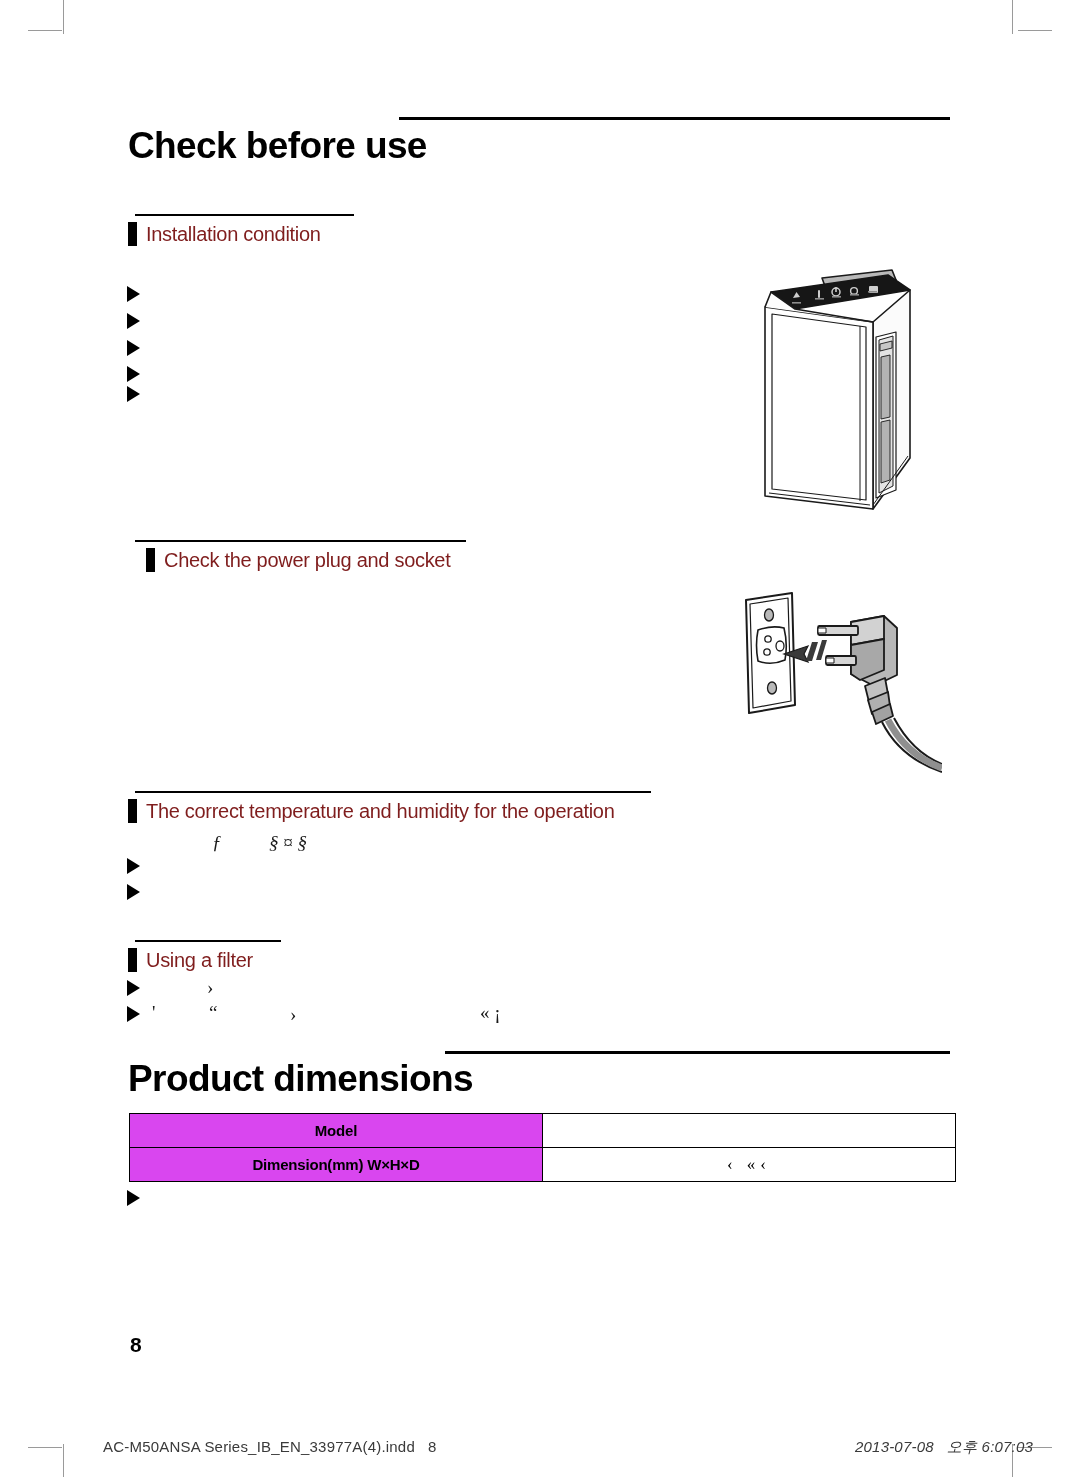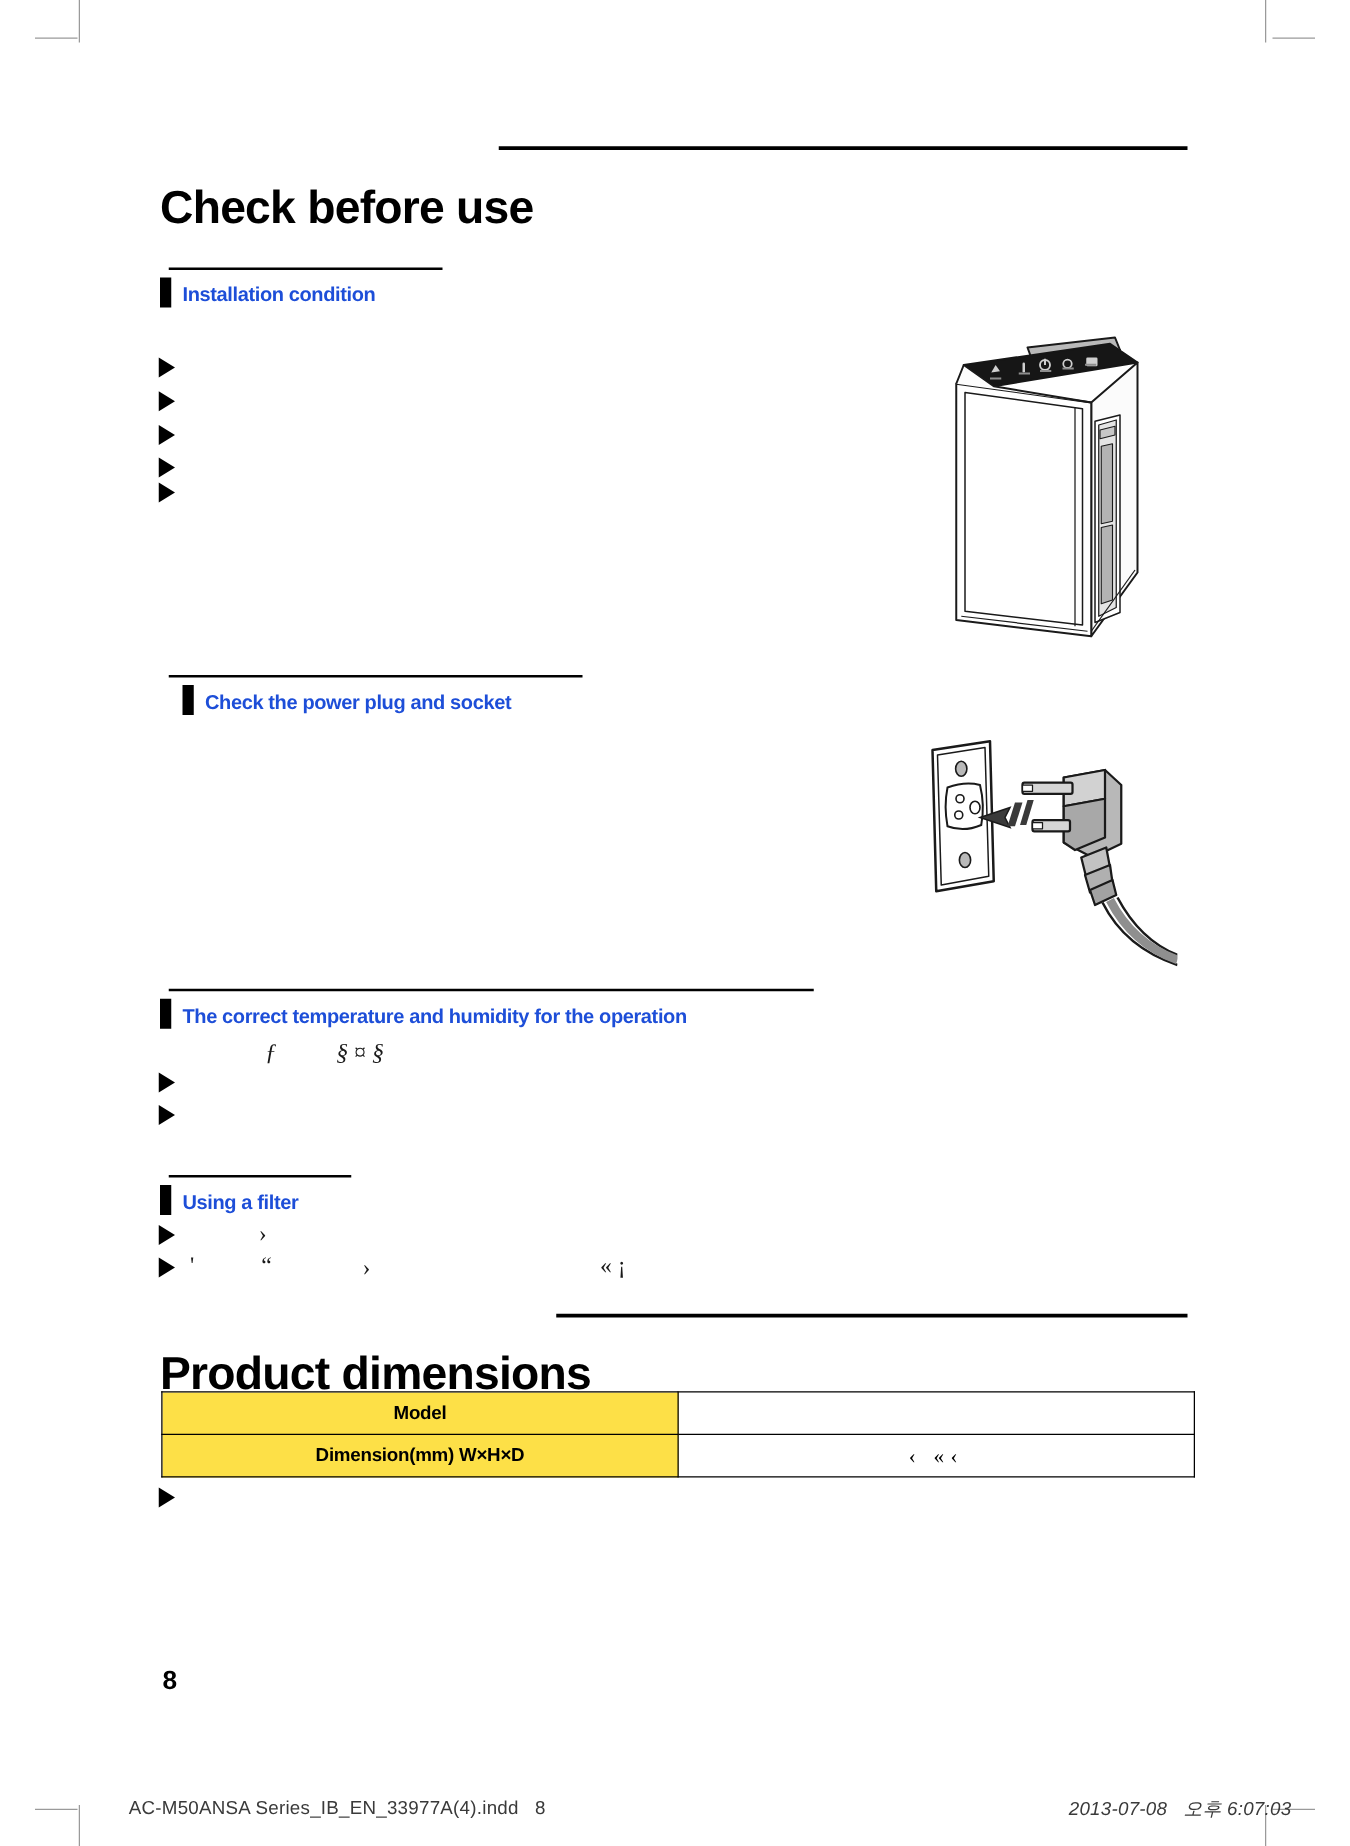--- a/index.html
+++ b/index.html
@@ -29,21 +29,20 @@
   .crop-h { width: 34px; height: 1px; }
 
   
   .big-title {
     position: absolute;
     font-size: 37px;
     font-weight: bold;
     letter-spacing: -0.6px;
     white-space: nowrap;
     color: #000;
-    margin-top: 20px;
   }
   .title-rule {
     position: absolute;
     height: 3px;
     background: #000;
   }
 
   
   .sub-head {
     position: absolute;
@@ -52,24 +51,24 @@
   .sub-head .tab {
     display: inline-block;
     width: 9px;
     height: 24px;
     background: #000;
     vertical-align: -5px;
     margin-right: 9px;
   }
   .sub-head .sub-label {
     display: inline-block;
-    font-size: 16px;
-    font-weight: bold;
+    font-size: 20px;
+    font-weight: normal;
     letter-spacing: -0.3px;
-    color: #1d4ed8;
+    color: #7f1d1d;
   }
   .sub-rule {
     position: absolute;
     height: 2px;
     background: #000;
   }
 
   
   .bullet {
     position: absolute;
@@ -99,21 +98,21 @@
   .dim-table td {
     border: 1px solid #000;
     height: 31px;
     font-size: 15px;
     font-weight: bold;
     text-align: center;
     vertical-align: middle;
     letter-spacing: -0.2px;
   }
   .dim-table td.head-cell {
-    background: #fde047;
+    background: #d946ef;
     width: 410px;
   }
   .dim-table td.value-cell {
     background: #ffffff;
     width: 410px;
     font-weight: normal;
     font-family: "Liberation Serif", serif;
     font-size: 17px;
     letter-spacing: 5px;
   }

